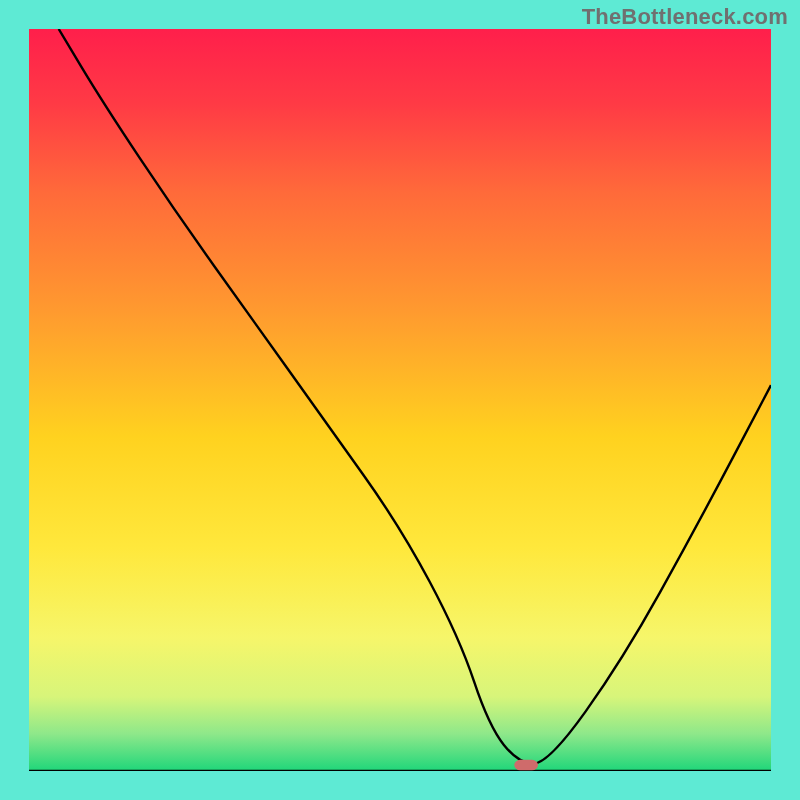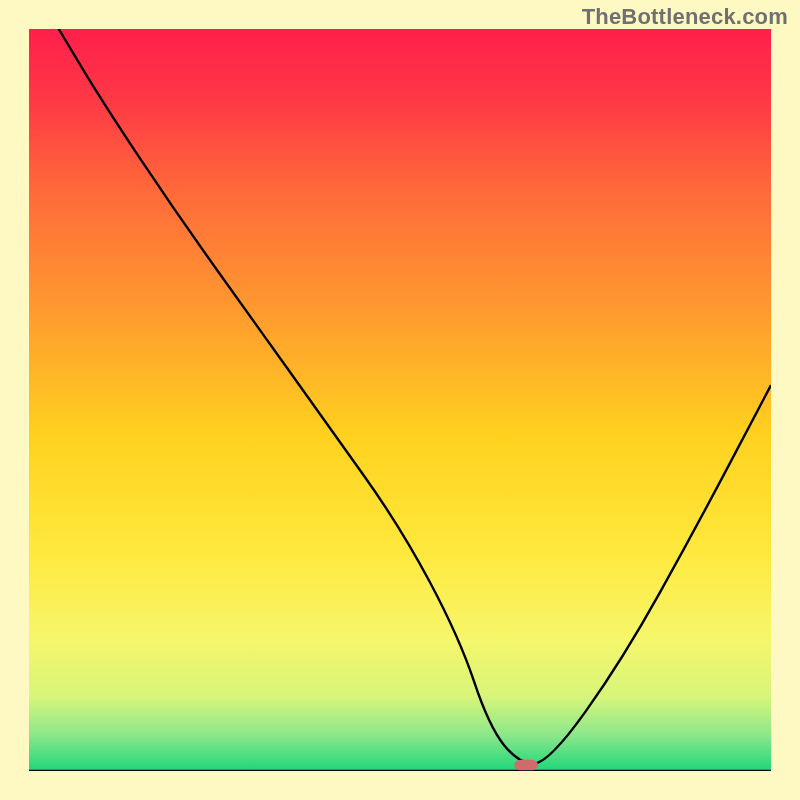--- a/index.html
+++ b/index.html
@@ -8,21 +8,21 @@
     width: 800px;
     height: 800px;
     background: #000;
     overflow: hidden;
     font-family: Arial, Helvetica, sans-serif;
   }
   .frame {
     position: relative;
     width: 800px;
     height: 800px;
-    background: #fef9c3;
+    background: #5eead4;
   }
   .watermark {
     position: absolute;
     top: 4px;
     right: 12px;
     color: #707070;
     font-size: 22px;
     font-weight: 600;
     letter-spacing: 0.2px;
     z-index: 5;

